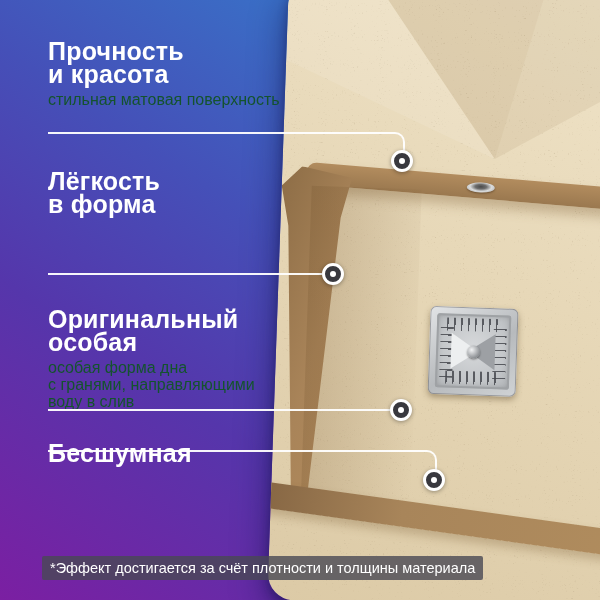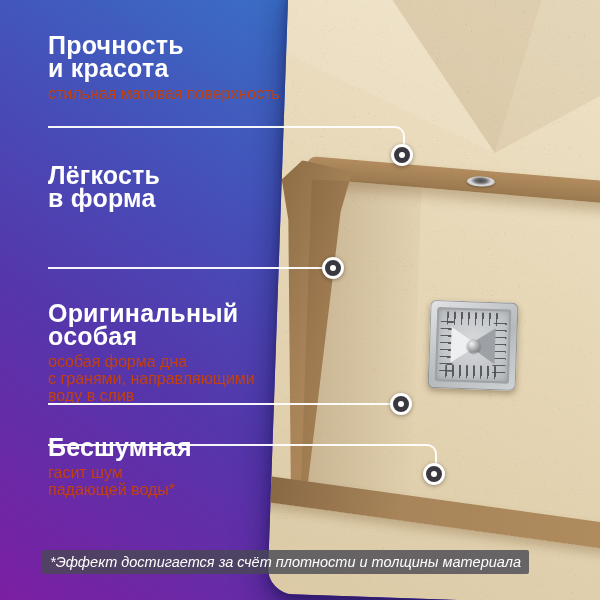--- a/index.html
+++ b/index.html
@@ -1,21 +1,21 @@
 <!DOCTYPE html>
 <html><head>
 <meta charset="utf-8">
 <style>
   html,body { margin:0; padding:0; }
   body {
     width:600px; height:600px; overflow:hidden; position:relative;
     font-family:"Liberation Sans","DejaVu Sans",sans-serif;
     background:linear-gradient(214deg,#2f8fd0 0%,#3a6ec6 22%,#4550b8 45%,#5536ab 68%,#7b1fa2 100%);
   }
-  .canvas { position:absolute; inset:0; }
+  .canvas { position:absolute; inset:0;margin-top:6px; }
 
   
   .photo {
     position:absolute; left:278px; top:-20px; width:370px; height:620px;
     border-radius:26px; transform:rotate(2deg); overflow:hidden;
     box-shadow:0 14px 34px rgba(15,15,70,0.55), 0 4px 10px rgba(20,20,80,0.4);
     z-index:1;
   }
   .ph-base { position:absolute; inset:0;
     background:linear-gradient(205deg,#f0e4c9 0%,#e7d8b8 45%,#dccaa6 100%); }
@@ -57,41 +57,41 @@
   .tk.right  { top:10px; bottom:10px; right:4px;  width:13px;  background:repeating-linear-gradient(0deg,rgba(70,72,78,0.85) 0 1.5px,transparent 1.5px 7px); }
   .tri { position:absolute; top:50%; width:0; height:0; transform:translateY(-50%); }
   .tri.l { left:15px;  border-left:27px solid #edeff0;  border-top:18px solid transparent; border-bottom:18px solid transparent; }
   .tri.r { right:15px; border-right:27px solid #9da0a4; border-top:18px solid transparent; border-bottom:18px solid transparent; }
   .knob { position:absolute; left:50%; top:50%; width:13px; height:13px; margin:-6.5px 0 0 -6.5px; border-radius:50%;
     background:radial-gradient(circle at 35% 35%,#f3f4f5,#8d9094 70%); box-shadow:0 1px 2px rgba(0,0,0,0.45); }
 
   
   .section { position:absolute; left:48px; z-index:4; color:#fff; }
   .heading { font-size:25px; line-height:23px; font-weight:700; white-space:pre-line; letter-spacing:0.2px; }
-  .desc { margin-top:5px; font-size:16px; line-height:17px; font-weight:400; white-space:pre-line; color:#c2410c; }
+  .desc { margin-top:5px; font-size:16px; line-height:17px; font-weight:400; white-space:pre-line; color:#14532d; }
   .s1 { top:34px; } .s2 { top:164px; } .s3 { top:302px; } .s4 { top:436px; }
 
   
   .lead { position:absolute; left:48px; border-top:2px solid rgba(255,255,255,0.95); z-index:5; }
   .lead.corner { border-right:2px solid rgba(255,255,255,0.95); border-top-right-radius:10px; }
   .l1 { top:126px; width:355px; height:22px; }
   .l2 { top:267px; width:274px; }
   .l3 { top:403px; width:342px; }
   .l4 { top:444px; width:387px; height:22px; }
   .dot { position:absolute; width:16px; height:16px; background:#38383e; border:3px solid #fff;
     border-radius:50%; z-index:6; box-shadow:0 1px 4px rgba(0,0,0,0.35); }
   .dot .core { position:absolute; left:50%; top:50%; width:6px; height:6px; margin:-3px 0 0 -3px;
     border-radius:50%; background:#fff; }
   .d1 { left:391px; top:144px; } .d2 { left:322px; top:257px; }
   .d3 { left:390px; top:393px; } .d4 { left:423px; top:463px; }
 
   
   .footnote { position:absolute; left:42px; top:550px; z-index:7;
     background:rgba(73,73,84,0.8); color:#fff; font-size:14.5px; line-height:24px;
-    padding:0 8px; white-space:nowrap; border-radius:2px;font-style:italic; }
+    padding:0 8px; white-space:nowrap; border-radius:2px; }
 </style>
 </head>
 <body>
 
 <div class="canvas">
 
   <div class="photo">
     <div class="ph-base"></div>
     <svg class="speckle" xmlns="http://www.w3.org/2000/svg">
       <filter id="sp">
@@ -133,22 +133,20 @@
   </div>
   <div class="section s3">
     <div class="heading">Оригинальный
 особая</div>
     <div class="desc">особая форма дна
 с гранями, направляющими
 воду в слив</div>
   </div>
   <div class="section s4">
     <div class="heading">Бесшумная</div>
-    <div class="desc">гасит шум
-падающей воды*</div>
   </div>
 
   <div class="lead corner l1"></div>
   <div class="lead l2"></div>
   <div class="lead l3"></div>
   <div class="lead corner l4"></div>
 
   <div class="dot d1">
       <span class="core"></span>
     </div>

